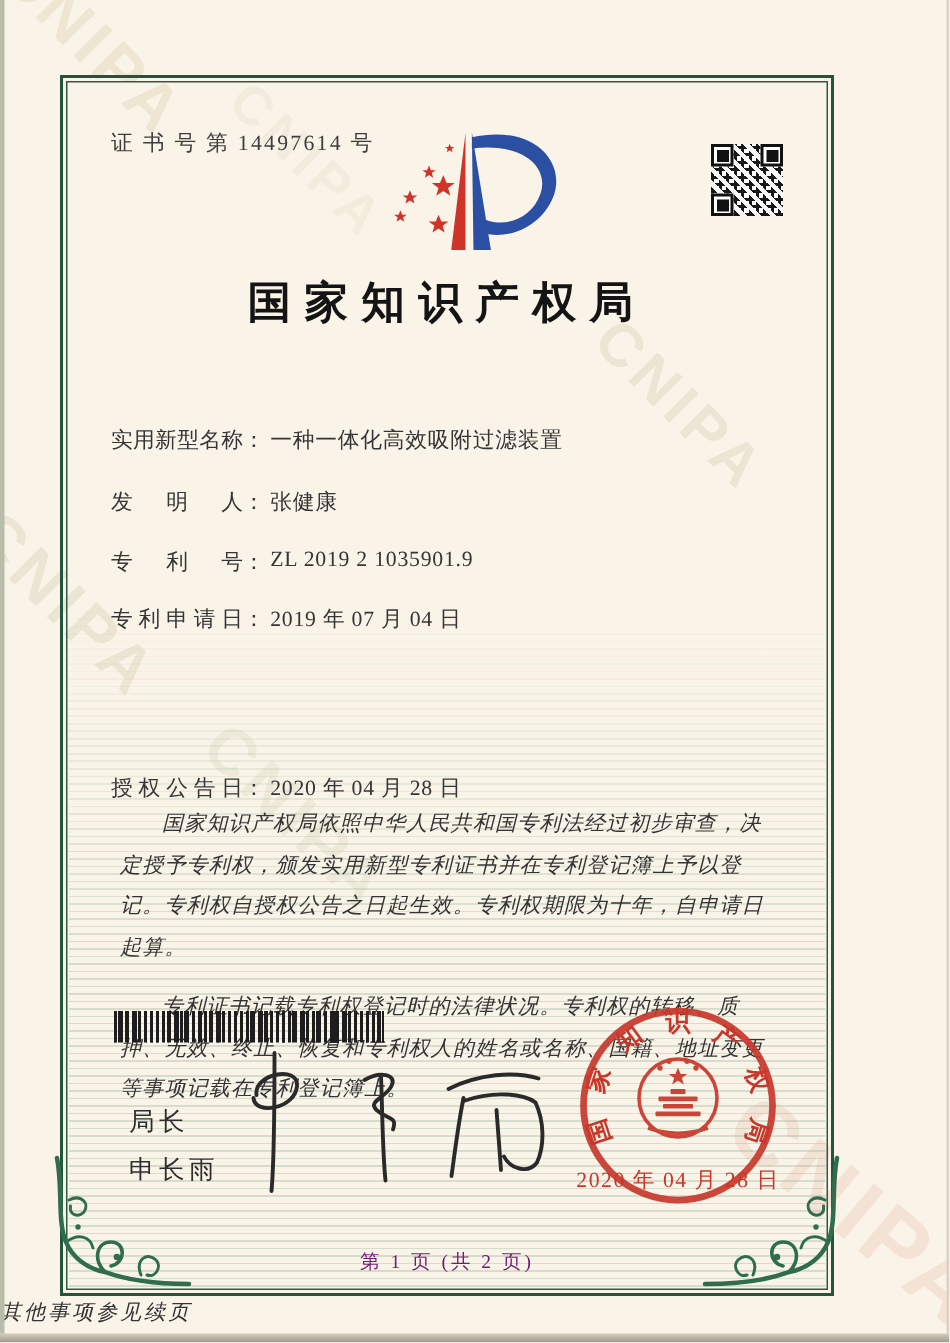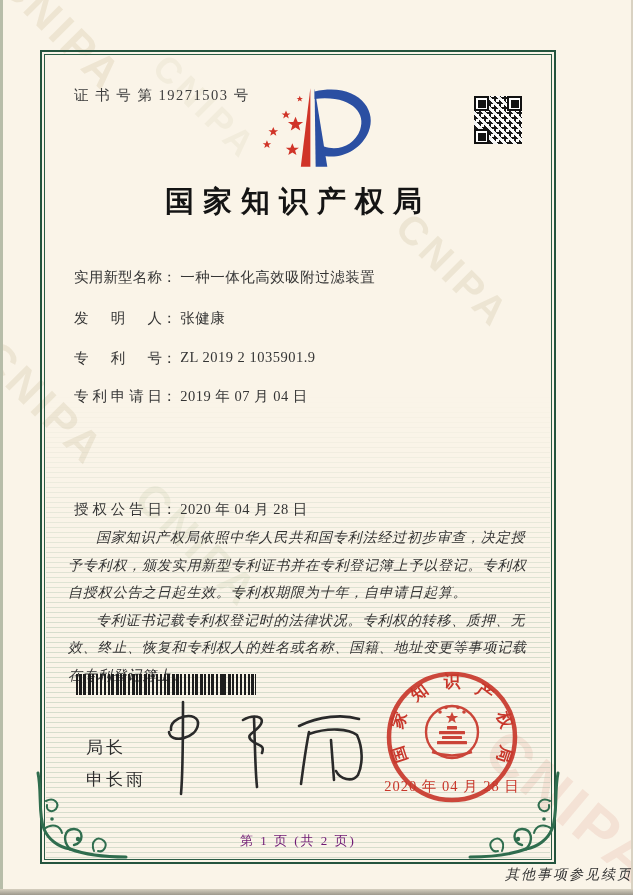--- a/index.html
+++ b/index.html
@@ -32,66 +32,66 @@
   .qr{position:absolute;right:32px;top:44px;width:48px;height:48px;background:#fdfdfb;z-index:3;
       background-image:
         repeating-linear-gradient(45deg, rgba(255,255,255,0.95) 0 3px, rgba(255,255,255,0) 3px 7px),
         repeating-linear-gradient(0deg,#181818 0 2px, transparent 2px 5px),
         repeating-linear-gradient(90deg,#181818 0 2px, transparent 2px 5px);}
   .qr .finder{position:absolute;width:11px;height:11px;border:2.5px solid #111;background:#fff;}
   .qr .f1{left:0;top:0}.qr .f2{right:0;top:0}.qr .f3{left:0;bottom:0}
   .qr .finder::after{content:"";position:absolute;inset:1.5px;background:#111;}
   .title{position:absolute;left:0;right:0;top:130px;text-align:center;font-size:29px;font-weight:bold;
          letter-spacing:9px;color:#141414;z-index:3;}
-  .frow{position:absolute;left:32px;right:26px;font-size:14.5px;z-index:3;color:#353535;}
+  .frow{position:absolute;left:32px;right:26px;font-size:14.5px;z-index:3;color:#353535;margin-top:16px;}
   .flabel{display:inline-block;width:88px;text-align:justify;text-align-last:justify;vertical-align:top;}
   .fcolon{display:inline-block;vertical-align:top;}
   .fvalue{display:inline-block;vertical-align:top;letter-spacing:0.5px;}
   .fvalue.wrap{width:392px;line-height:23px;}
   .r1{top:216px}.r2{top:257px}.r3{top:297px}.r4{top:335px}.r5{top:375px}.r6{top:408px}.r7{top:448px}
   .pair2{position:absolute;left:283px;top:0;white-space:nowrap;}
   .r7 .flabel2{display:inline-block;width:74px;text-align:justify;text-align-last:justify;}
   .paras{position:absolute;left:26px;right:26px;top:472px;z-index:3;font-size:14px;
          font-style:italic;line-height:27.5px;color:#333;letter-spacing:0.8px;}
-  .paras p{margin:0;text-indent:2em;}
+  .paras p{margin:12px;text-indent:2em;}
   .barcode{position:absolute;left:34px;top:622px;width:180px;height:21px;z-index:3;
      background-image:
        repeating-linear-gradient(90deg,#1d1d1d 0 2px, transparent 2px 4px),
        repeating-linear-gradient(90deg,#1d1d1d 0 1px, transparent 1px 7px),
        repeating-linear-gradient(90deg, transparent 0 3px,#1d1d1d 3px 4px, transparent 4px 11px);}
   .signer{position:absolute;left:44px;z-index:3;font-family:"Liberation Sans","DejaVu Sans",sans-serif;
           font-size:17px;letter-spacing:3px;color:#2e2e2e;}
   .signer.role{top:684px}.signer.name{top:716px}
   .signature{position:absolute;left:95px;top:638px;z-index:3;}
   .seal{position:absolute;left:335px;top:608px;z-index:4;}
   .pageno{position:absolute;left:0;right:0;top:780px;text-align:center;font-size:13px;
           letter-spacing:2px;color:#701a75;z-index:3;}
   .ornament{position:absolute;bottom:-8px;z-index:5;}
   .orn-l{left:-8px;}
   .orn-r{right:-8px;transform:scaleX(-1);}
-  .note{position:absolute;left:0;right:0;top:866px;text-align:right;font-size:14px;
+  .note{position:absolute;left:0;right:0;top:866px;text-align:left;font-size:14px;
         font-style:italic;letter-spacing:2px;color:#333;z-index:3;}
 </style>
 </head>
 <body>
 
 <div class="page">
 
   <span class="wm wm1">CNIPA</span>
   <span class="wm wm2">CNIPA</span>
   <span class="wm wm3">CNIPA</span>
   <span class="wm wm4">CNIPA</span>
   <span class="wm wm5">CNIPA</span>
   <span class="wm wm6">CNIPA</span>
 
   <div class="sheet">
     <div class="guilloche"></div>
     <div class="inner-line"></div>
 
-    <div class="cert-no">证 书 号 第 19271503 号</div>
+    <div class="cert-no">证 书 号 第 14497614 号</div>
 
     <div class="logo">
       <svg width="150" height="90" viewBox="0 0 130 85">
         <defs>
           <path id="st" d="M0,-10 L2.9,-3.1 10,-3.1 4.2,1.2 6.2,8.1 0,4 -6.2,8.1 -4.2,1.2 -10,-3.1 -2.9,-3.1 Z"></path>
         </defs>
         <g fill="#d03428">
           <use href="#st" transform="translate(44,16) scale(0.30)"></use>
           <use href="#st" transform="translate(31,31) scale(0.42)"></use>
           <use href="#st" transform="translate(40,40) scale(0.72)"></use>

